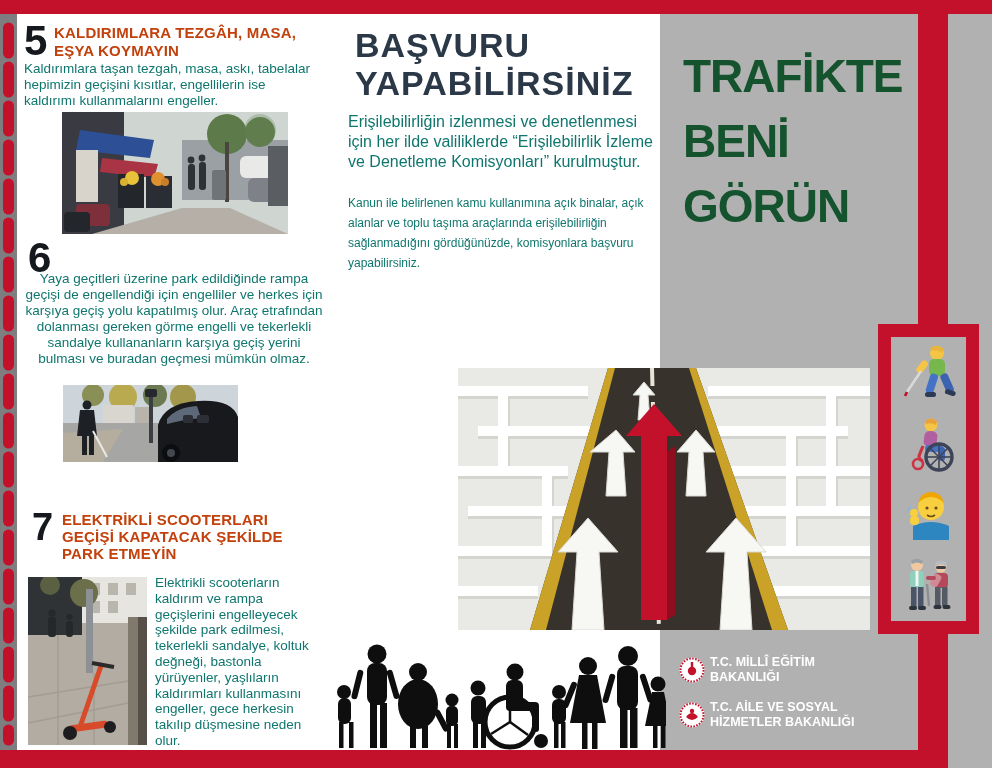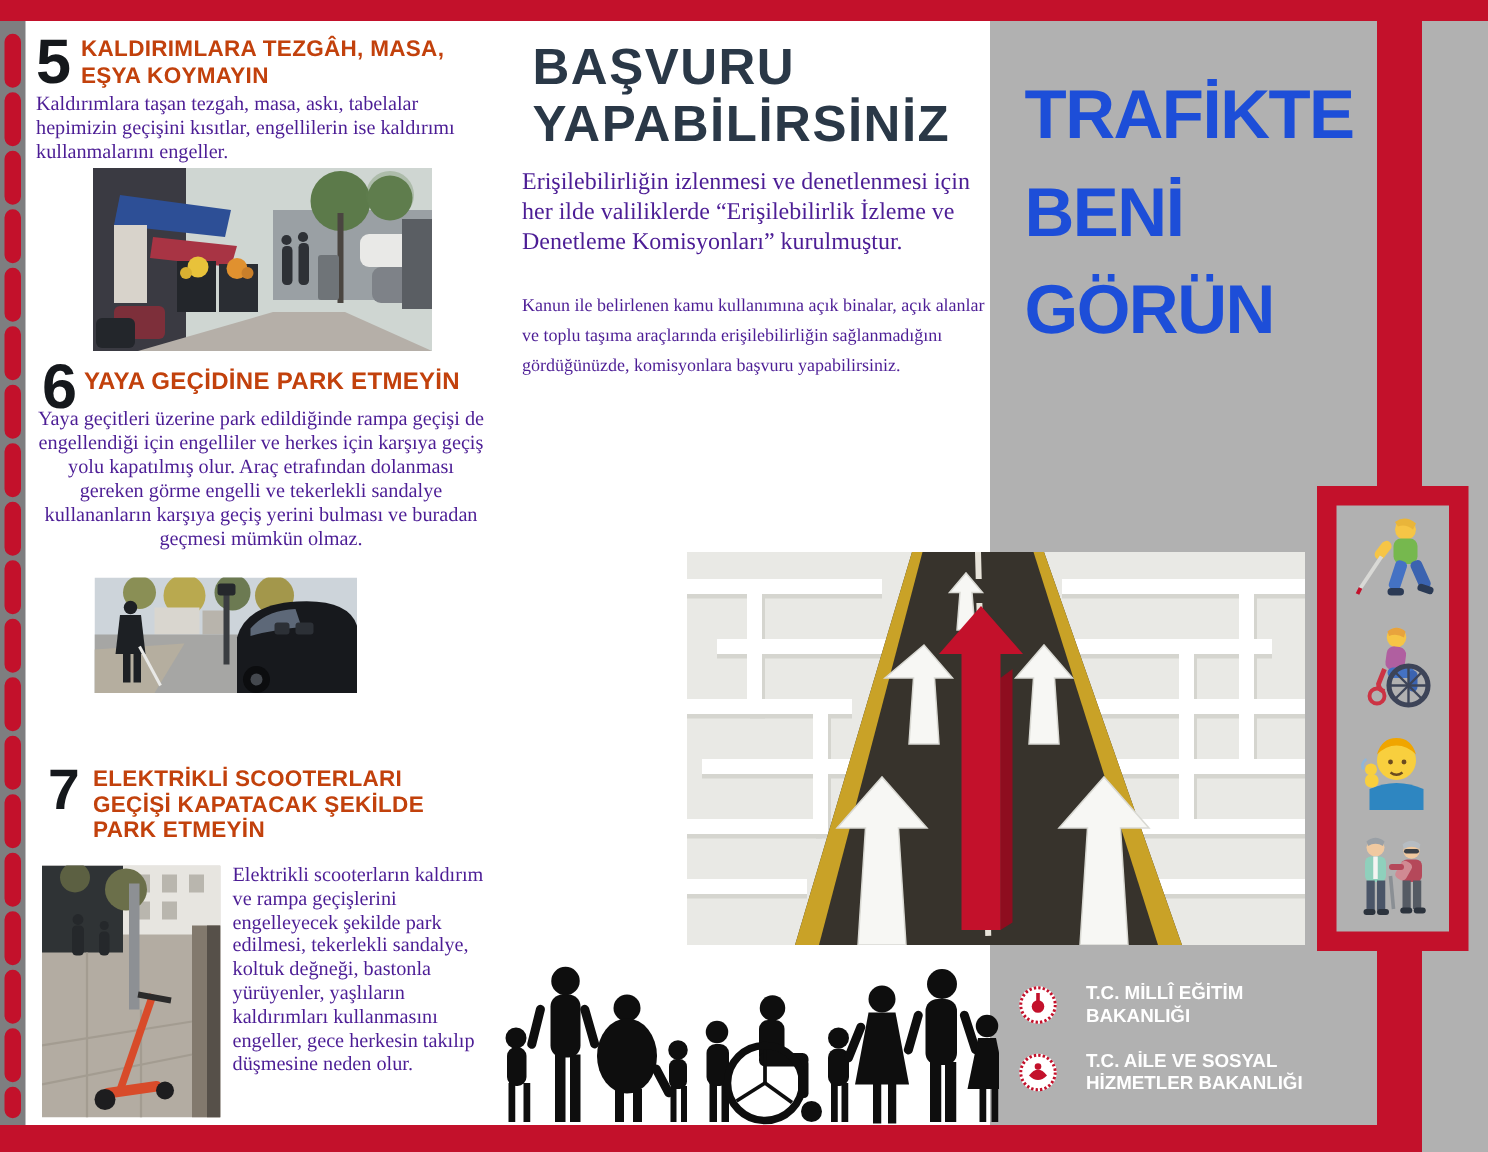--- a/index.html
+++ b/index.html
@@ -8,27 +8,27 @@
   .abs{position:absolute;}
 
   .topbar{left:0;top:0;width:992px;height:14px;background:#c3112b;}
   .bottombar{left:0;top:750px;width:948px;height:18px;background:#c3112b;}
   .leftrail{left:0;top:14px;width:17px;height:736px;background:#7e7e80;}
   .graypanel{left:660px;top:14px;width:332px;height:754px;background:#b1b1b1;}
   .redstripe{left:918px;top:0;width:30px;height:768px;background:#c3112b;}
 
   .num{font-weight:800;color:#15181c;line-height:1;}
   .h-item{font-weight:800;color:#c2410c;white-space:pre-line;letter-spacing:.2px;}
-  .body-copy{color:#4c1d95;font-family:Liberation Serif, serif;}
+  .body-copy{color:#0f766e;}
   .mid-title{font-weight:800;color:#2a3847;letter-spacing:1px;line-height:38px;white-space:pre-line;}
-  .campaign-title{font-weight:800;color:#1d4ed8;font-size:46px;line-height:65px;letter-spacing:-1px;white-space:pre-line;}
+  .campaign-title{font-weight:800;color:#14532d;font-size:46px;line-height:65px;letter-spacing:-1px;white-space:pre-line;}
 
   .iconbox{left:878px;top:324px;width:75px;height:284px;background:#b1b1b1;border:13px solid #c3112b;
            display:flex;flex-direction:column;align-items:center;justify-content:space-around;}
-  .ministry{display:flex;align-items:center;gap:18px;color:#ffffff;font-weight:800;font-size:12.5px;line-height:14.5px;}
+  .ministry{display:flex;align-items:center;gap:4px;color:#ffffff;font-weight:800;font-size:12.5px;line-height:14.5px;}
   .photo{display:block;}
 </style>
 </head>
 <body>
 
 <div class="page">
 
   <div class="abs topbar"></div>
   <div class="abs graypanel"></div>
   <div class="abs redstripe"></div>
@@ -70,21 +70,20 @@
         <rect x="137" y="50" width="7" height="28" rx="3"></rect>
       <circle cx="129" cy="48" r="3.4"></circle>
         <circle cx="140" cy="46" r="3.4"></circle>
       <rect x="150" y="58" width="14" height="30" rx="2" fill="#6f7478"></rect>
     </g>
     <rect x="14" y="92" width="34" height="22" rx="4" fill="#7d2f3a"></rect>
     <rect x="2" y="100" width="26" height="20" rx="4" fill="#23262b"></rect>
   </svg>
 
   <div class="abs num" style="left:28px;top:237px;font-size:42px;">6</div>
-  <div class="abs h-item" style="left:56px;top:245px;font-size:16px;line-height:19px;">YAYA GEÇİDİNE PARK ETMEYİN</div>
   <div class="abs body-copy" style="left:24px;top:271px;width:300px;font-size:13.5px;line-height:16px;text-align:center;">Yaya geçitleri üzerine park edildiğinde rampa geçişi de engellendiği için engelliler ve herkes için karşıya geçiş yolu kapatılmış olur. Araç etrafından dolanması gereken görme engelli ve tekerlekli sandalye kullananların karşıya geçiş yerini bulması ve buradan geçmesi mümkün olmaz.</div>
 
   <svg class="abs photo" style="left:63px;top:385px;" width="175" height="77" viewBox="0 0 175 77">
     <rect width="175" height="77" fill="#cdd4da"></rect>
     <circle cx="60" cy="12" r="14" fill="#b9a94f"></circle>
       <circle cx="92" cy="10" r="12" fill="#6c7a52"></circle>
     <circle cx="120" cy="12" r="13" fill="#a3974b"></circle>
       <circle cx="30" cy="10" r="11" fill="#8a8f55"></circle>
     <rect x="40" y="20" width="30" height="18" fill="#d9d6cf"></rect>
     <rect x="72" y="22" width="18" height="16" fill="#b8b4ac"></rect>

